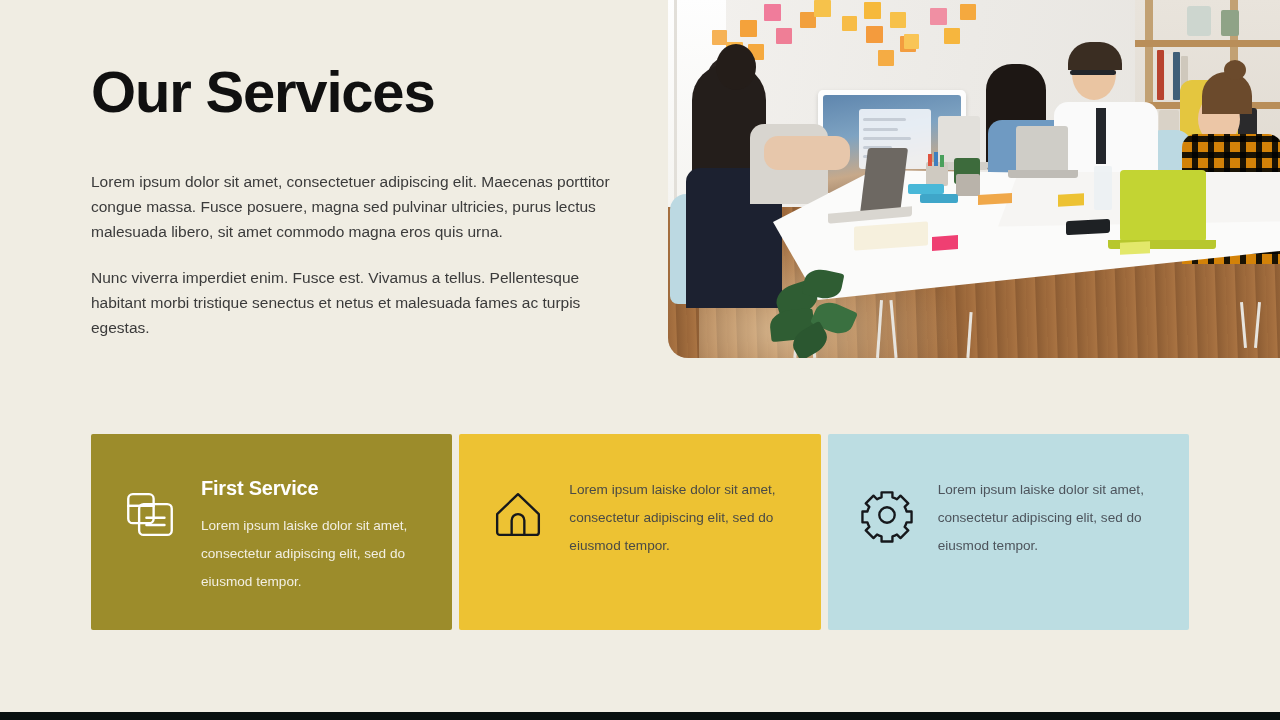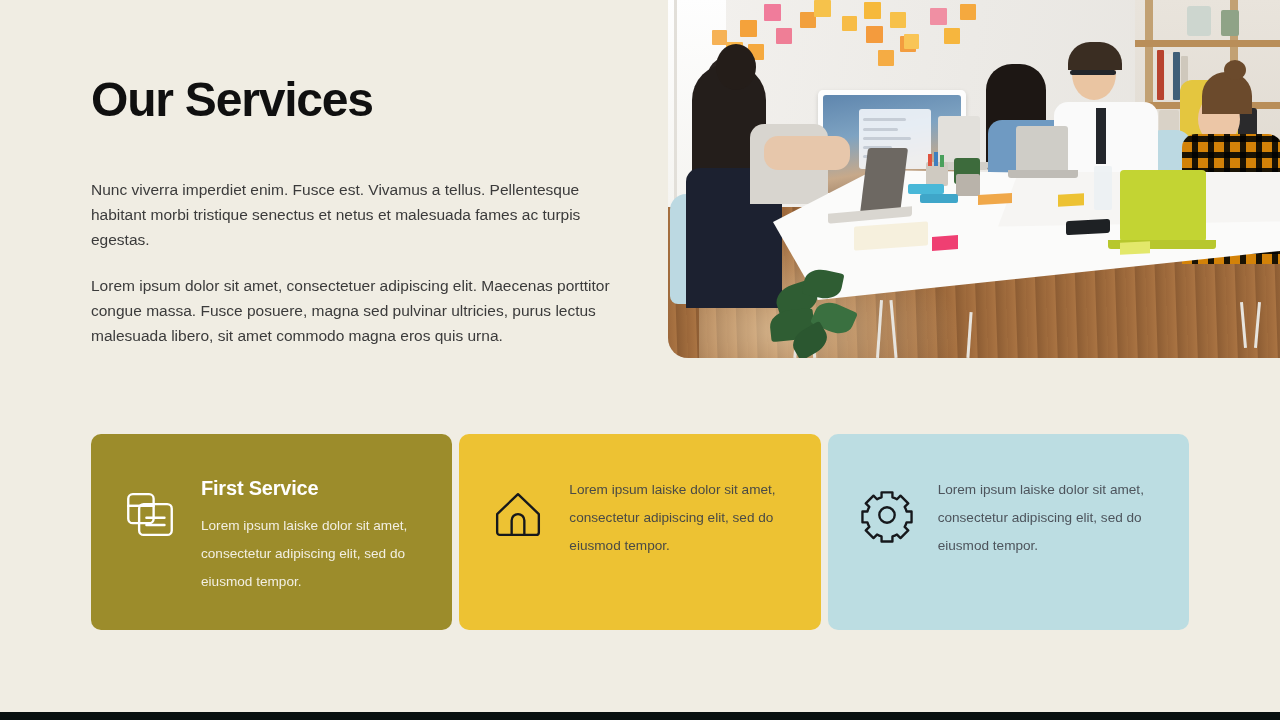--- a/index.html
+++ b/index.html
@@ -7,22 +7,22 @@
     width:1280px;height:720px;overflow:hidden;
     background:#F0EDE3;
     font-family:"Liberation Sans", sans-serif;
     position:relative;
   }
   .slide{position:absolute;inset:0;background:#F0EDE3;overflow:hidden;}
 
   
   .left-col{position:absolute;left:91px;top:60px;width:545px;}
   .page-title{
-    font-size:48px;line-height:64px;font-weight:700;
-    letter-spacing:-1.2px;color:#101010;margin:8px 0 46px 0;
+    font-size:58px;line-height:64px;font-weight:700;
+    letter-spacing:-1.2px;color:#101010;margin:0 0 46px 0;
   }
   .body-para{
     font-size:15.5px;line-height:24.8px;color:#3b3b3b;
     margin:0 0 22px 0;width:532px;font-weight:400;
   }
   .body-para:last-child{margin-bottom:0;width:535px;}
 
   
   .photo{
     position:absolute;left:668px;top:-2px;width:612px;height:360px;
@@ -73,21 +73,21 @@
   .head{position:absolute;border-radius:50%;}
   .hair{position:absolute;}
   .body-sh{position:absolute;border-radius:14px 14px 0 0;}
   .chair{position:absolute;border-radius:16px 16px 8px 8px;}
   .plant{position:absolute;}
   .leaf{position:absolute;border-radius:50% 10% 50% 10%;background:#2f5d33;}
 
   
   .cards{position:absolute;left:91px;top:434px;width:1098px;height:196px;display:flex;gap:7px;}
   .card{
-    flex:1;border-radius:10px;position:relative;
+    flex:1;border-radius:2px;position:relative;
     display:flex;align-items:flex-start;
     padding:38px 26px 0 30px;box-sizing:border-box;
   }
   .card-icon{width:58px;height:58px;flex:0 0 58px;margin-top:14px;}
   .card-icon svg{width:100%;height:100%;display:block;}
   .card-text{margin-left:22px;padding-top:4px;}
   .card-title{font-size:20px;font-weight:700;letter-spacing:-.2px;margin:0 0 12px 0;line-height:24px;}
   .card-desc{font-size:13.6px;line-height:28px;margin:0;font-weight:400;}
 
   .card-1{background:#9C8C2B;}
@@ -103,22 +103,22 @@
   
   .bottom-bar{position:absolute;left:0;bottom:0;width:100%;height:8px;background:#08100F;}
 </style>
 </head>
 <body>
 
 <div class="slide">
 
   <div class="left-col">
     <h1 class="page-title">Our Services</h1>
+    <p class="body-para">Lorem ipsum dolor sit amet, consectetuer adipiscing elit. Maecenas porttitor congue massa. Fusce posuere, magna sed pulvinar ultricies, purus lectus malesuada libero, sit amet commodo magna eros quis urna.</p>
     <p class="body-para">Nunc viverra imperdiet enim. Fusce est. Vivamus a tellus. Pellentesque habitant morbi tristique senectus et netus et malesuada fames ac turpis egestas.</p>
-    <p class="body-para">Lorem ipsum dolor sit amet, consectetuer adipiscing elit. Maecenas porttitor congue massa. Fusce posuere, magna sed pulvinar ultricies, purus lectus malesuada libero, sit amet commodo magna eros quis urna.</p>
   </div>
 
   <div class="photo">
     <div class="ph wall"></div>
     <div class="ph window"></div>
 
     <div class="ph sticky" style="left:72px;top:22px;width:17px;height:17px;background:#F4A23B;"></div>
     <div class="ph sticky" style="left:96px;top:6px;width:17px;height:17px;background:#F07C9B;"></div>
     <div class="ph sticky" style="left:58px;top:44px;width:17px;height:17px;background:#F9B64A;"></div>
     <div class="ph sticky" style="left:80px;top:46px;width:16px;height:16px;background:#F5A93F;"></div>

